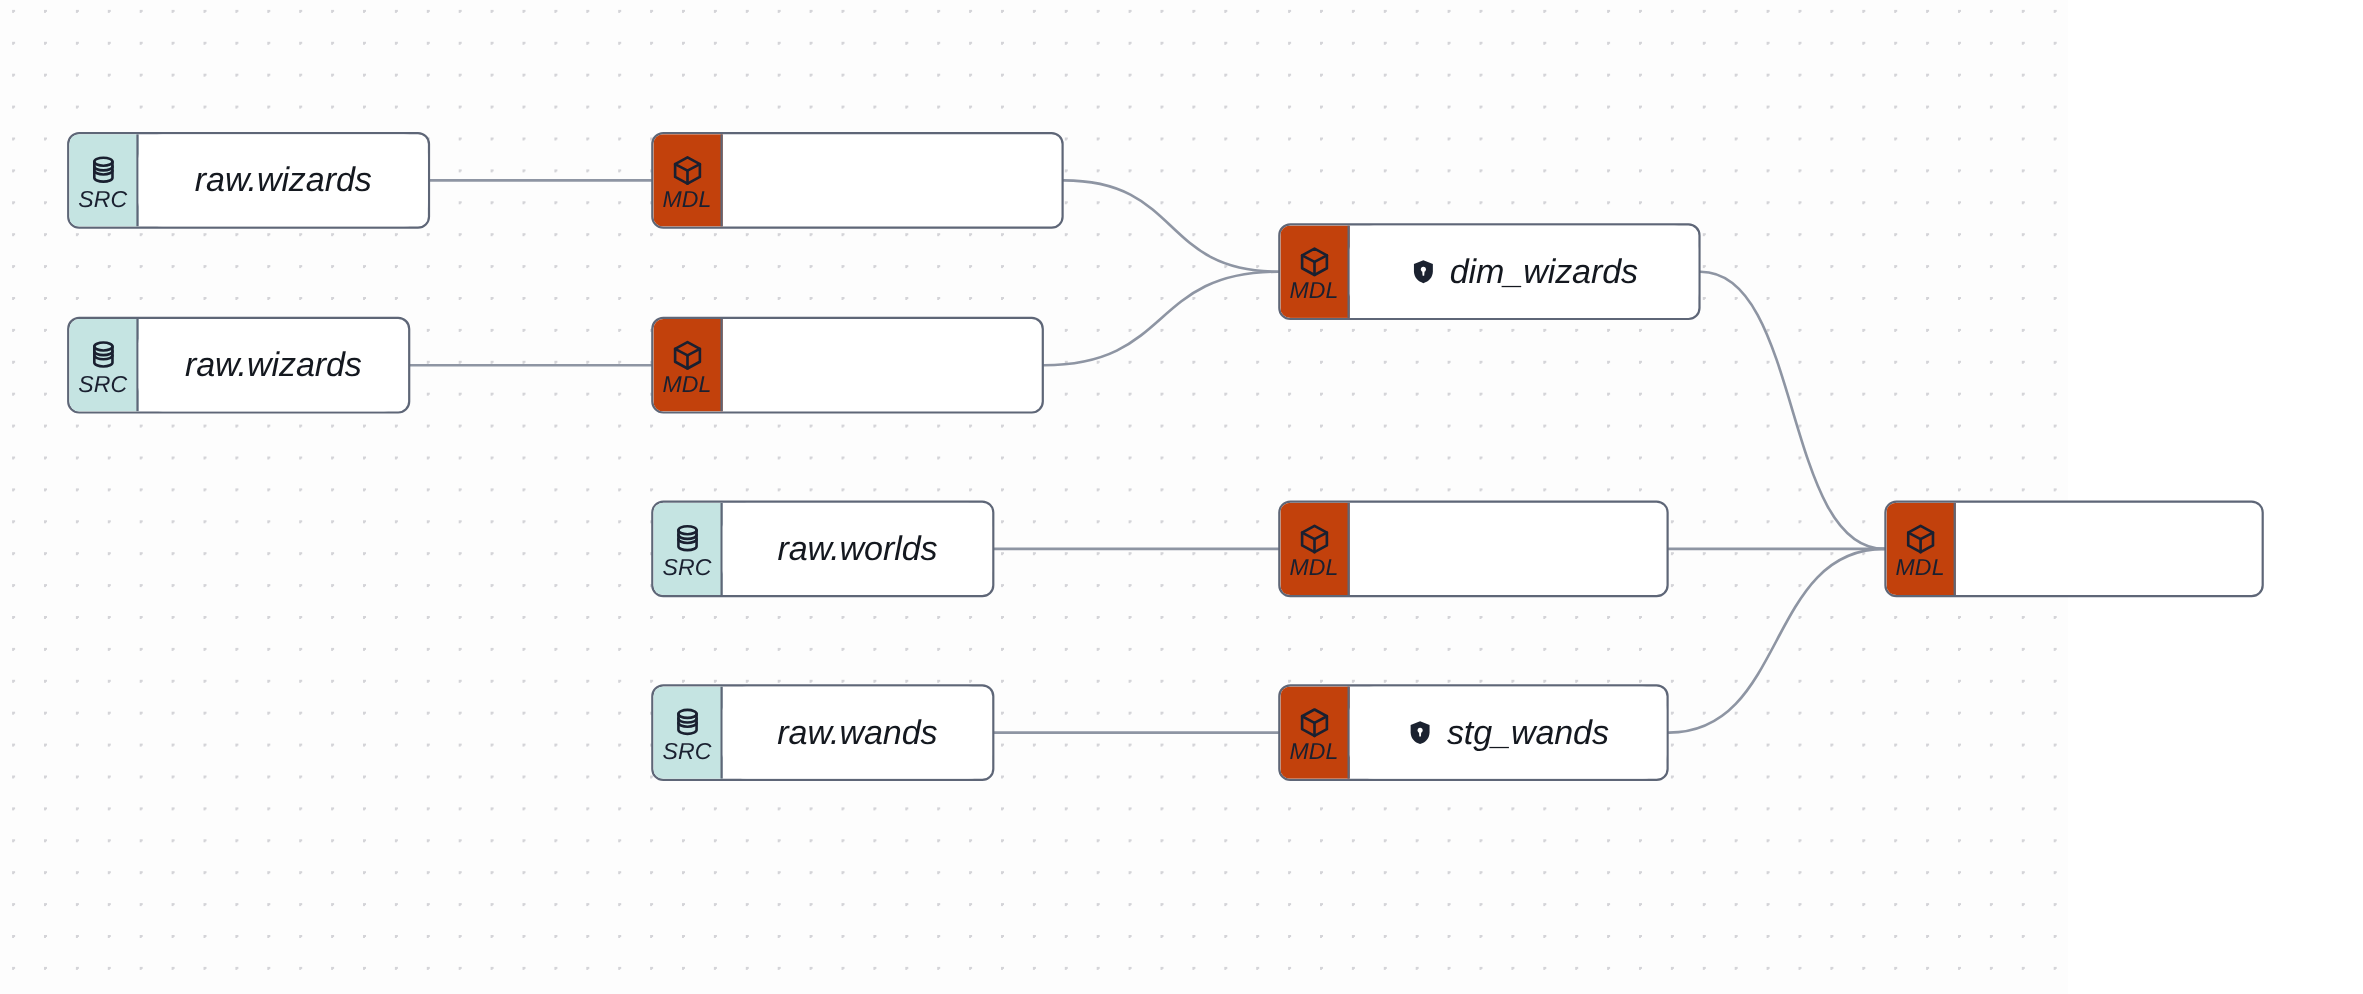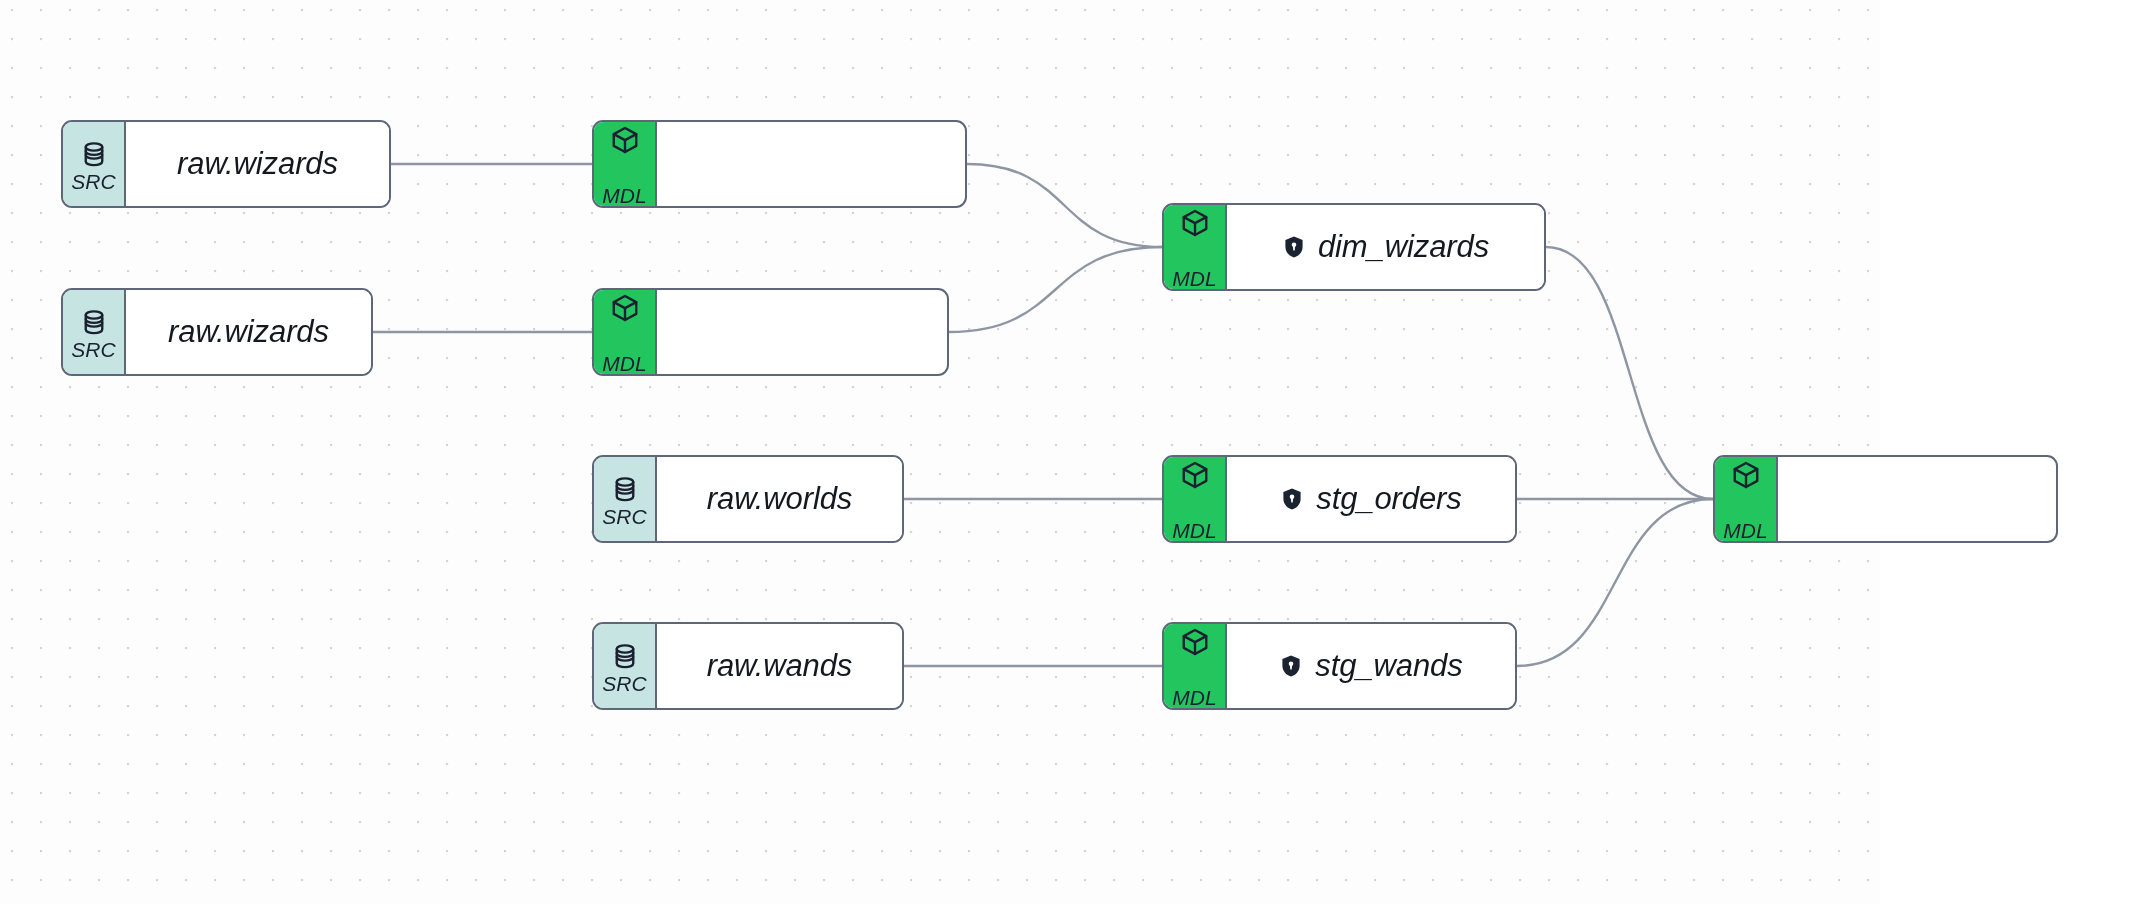--- a/index.html
+++ b/index.html
@@ -59,21 +59,21 @@
     display: flex;
     flex-direction: column;
     align-items: center;
     justify-content: center;
     gap: 1px;
     border-right: 2.2px solid #5e6677;
     padding-top: 3px;
   }
 
   .node.kind-src .node-badge { background: #c5e4e2; }
-  .node.kind-mdl .node-badge { background: #22c55e; justify-content: space-between; }
+  .node.kind-mdl .node-badge { background: #c2410c; }
 
   .badge-icon {
     display: block;
     width: 30px;
     height: 30px;
   }
 
   .badge-label {
     font-size: 21px;
     line-height: 21px;
@@ -82,20 +82,21 @@
   }
 
   .node-body {
     flex: 1 1 auto;
     display: flex;
     align-items: center;
     justify-content: center;
     gap: 12px;
     padding: 0 18px;
     background: #ffffff;
+    border-radius: 22px;
   }
 
   .node.kind-src .node-body { justify-content: center; }
 
   .lock-icon {
     display: block;
     width: 24px;
     height: 24px;
     flex: 0 0 24px;
   }
@@ -202,62 +203,54 @@
       </div>
       <div class="node kind-mdl" style="left: 1162px; top: 455px; width: 355px; height: 88px;">
         <div class="node-badge">
           <svg class="badge-icon" viewBox="0 0 24 24" fill="none" stroke="#1a2030" stroke-width="1.9" stroke-linecap="round" stroke-linejoin="round">
             <path d="M12 2.4 21 7.3v9.4L12 21.6 3 16.7V7.3z"></path>
             <path d="M3 7.3 12 12.1l9-4.8"></path>
             <path d="M12 12.1v9.5"></path>
           </svg>
           <span class="badge-label">MDL</span>
         </div>
+      </div>
+      <div class="node kind-mdl" style="left: 1162px; top: 622px; width: 355px; height: 88px;">
+        <div class="node-badge">
+          <svg class="badge-icon" viewBox="0 0 24 24" fill="none" stroke="#1a2030" stroke-width="1.9" stroke-linecap="round" stroke-linejoin="round">
+            <path d="M12 2.4 21 7.3v9.4L12 21.6 3 16.7V7.3z"></path>
+            <path d="M3 7.3 12 12.1l9-4.8"></path>
+            <path d="M12 12.1v9.5"></path>
+          </svg>
+          <span class="badge-label">MDL</span>
+        </div>
         <div class="node-body">
           <svg class="lock-icon" viewBox="0 0 24 24">
             <path d="M12 1.6 3.4 5.1v6.6c0 5.3 3.6 9.4 8.6 10.7 5-1.3 8.6-5.4 8.6-10.7V5.1z" fill="#1b2230"></path>
             <circle cx="12" cy="9.8" r="2.3" fill="#ffffff"></circle>
             <path d="M10.85 10.6h2.3l-.45 5.0h-1.4z" fill="#ffffff"></path>
           </svg>
-          <span class="node-label">stg_orders</span>
-        </div>
-      </div>
-      <div class="node kind-mdl" style="left: 1162px; top: 622px; width: 355px; height: 88px;">
+          <span class="node-label">stg_wands</span>
+        </div>
+      </div>
+      <div class="node kind-mdl" style="left: 1162px; top: 203px; width: 384px; height: 88px;">
         <div class="node-badge">
           <svg class="badge-icon" viewBox="0 0 24 24" fill="none" stroke="#1a2030" stroke-width="1.9" stroke-linecap="round" stroke-linejoin="round">
             <path d="M12 2.4 21 7.3v9.4L12 21.6 3 16.7V7.3z"></path>
             <path d="M3 7.3 12 12.1l9-4.8"></path>
             <path d="M12 12.1v9.5"></path>
           </svg>
           <span class="badge-label">MDL</span>
         </div>
         <div class="node-body">
           <svg class="lock-icon" viewBox="0 0 24 24">
             <path d="M12 1.6 3.4 5.1v6.6c0 5.3 3.6 9.4 8.6 10.7 5-1.3 8.6-5.4 8.6-10.7V5.1z" fill="#1b2230"></path>
             <circle cx="12" cy="9.8" r="2.3" fill="#ffffff"></circle>
             <path d="M10.85 10.6h2.3l-.45 5.0h-1.4z" fill="#ffffff"></path>
           </svg>
-          <span class="node-label">stg_wands</span>
-        </div>
-      </div>
-      <div class="node kind-mdl" style="left: 1162px; top: 203px; width: 384px; height: 88px;">
-        <div class="node-badge">
-          <svg class="badge-icon" viewBox="0 0 24 24" fill="none" stroke="#1a2030" stroke-width="1.9" stroke-linecap="round" stroke-linejoin="round">
-            <path d="M12 2.4 21 7.3v9.4L12 21.6 3 16.7V7.3z"></path>
-            <path d="M3 7.3 12 12.1l9-4.8"></path>
-            <path d="M12 12.1v9.5"></path>
-          </svg>
-          <span class="badge-label">MDL</span>
-        </div>
-        <div class="node-body">
-          <svg class="lock-icon" viewBox="0 0 24 24">
-            <path d="M12 1.6 3.4 5.1v6.6c0 5.3 3.6 9.4 8.6 10.7 5-1.3 8.6-5.4 8.6-10.7V5.1z" fill="#1b2230"></path>
-            <circle cx="12" cy="9.8" r="2.3" fill="#ffffff"></circle>
-            <path d="M10.85 10.6h2.3l-.45 5.0h-1.4z" fill="#ffffff"></path>
-          </svg>
           <span class="node-label">dim_wizards</span>
         </div>
       </div>
       <div class="node kind-mdl" style="left: 1713px; top: 455px; width: 345px; height: 88px;">
         <div class="node-badge">
           <svg class="badge-icon" viewBox="0 0 24 24" fill="none" stroke="#1a2030" stroke-width="1.9" stroke-linecap="round" stroke-linejoin="round">
             <path d="M12 2.4 21 7.3v9.4L12 21.6 3 16.7V7.3z"></path>
             <path d="M3 7.3 12 12.1l9-4.8"></path>
             <path d="M12 12.1v9.5"></path>
           </svg>

